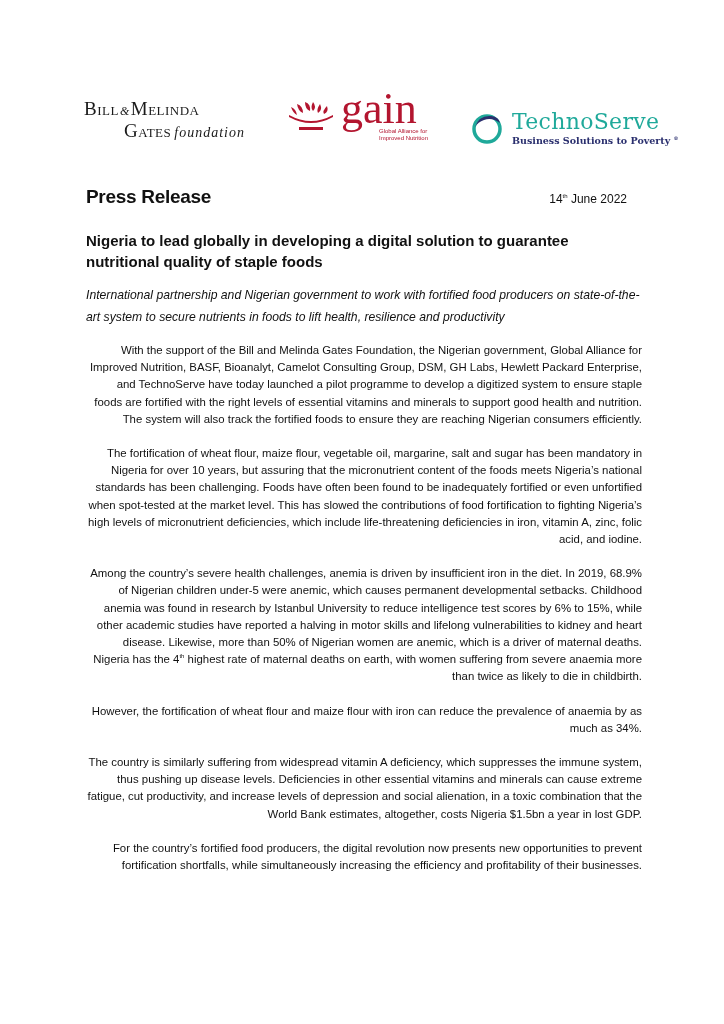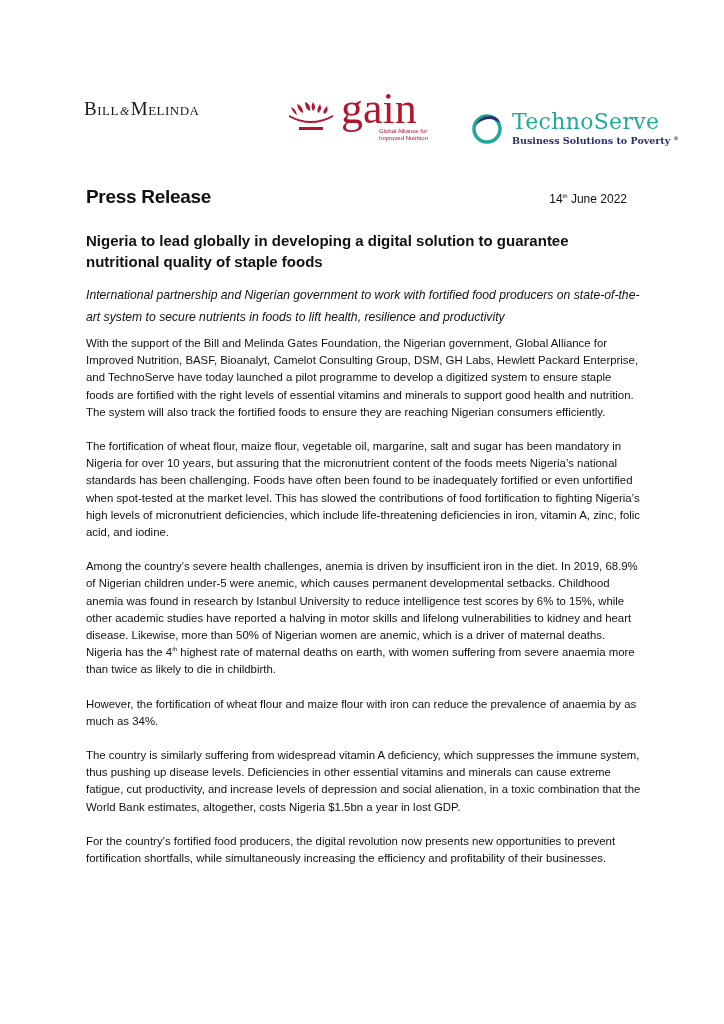--- a/index.html
+++ b/index.html
@@ -24,33 +24,36 @@
   .ts .word { position: absolute; left: 42px; top: 0px; font-family: "DejaVu Serif", serif; font-size: 22px; color: #1fa99a; line-height: 26px; letter-spacing: 0.3px; }
   .ts .tag { position: absolute; left: 42px; top: 26px; font-family: "DejaVu Serif", serif; font-size: 9.5px; font-weight: bold; color: #2a2f6e; white-space: nowrap; }
   .ts .tag sup { font-size: 5px; }
 
   
   .pr-title { position: absolute; left: 86px; top: 186px; font-family: "Liberation Sans", sans-serif; font-weight: bold; font-size: 19px; color: #111; letter-spacing: -0.3px; }
   .pr-date { position: absolute; right: 97px; top: 192px; font-size: 12px; color: #111; }
   .pr-date sup { font-size: 6px; }
   .headline { position: absolute; left: 86px; top: 230px; width: 560px; font-weight: bold; font-size: 15px; line-height: 21px; color: #111; }
   .subhead { position: absolute; left: 86px; top: 284px; width: 560px; font-style: italic; font-size: 12.2px; line-height: 22px; color: #111; }
-  .body { position: absolute; left: 86px; top: 335px; width: 556px; font-size: 11.4px; line-height: 17.2px; color: #111; }
+  .body { position: absolute; left: 86px; top: 342px; width: 556px; font-size: 11.4px; line-height: 17.2px; color: #111; text-align: right; }
   .body p { margin: 0 0 17px 0; }
   .body sup { font-size: 6px; line-height: 0; }
 </style>
 </head>
 <body>
 
 <div class="page">
 
   <div class="logos">
     <div class="bmgf">
       <div class="l1">
         <span style="font-variant: small-caps;">Bill</span><span class="amp">&amp;</span><span style="font-variant: small-caps;">Melinda</span>
+      </div>
+      <div class="l2">
+        <span style="font-variant: small-caps;">Gates</span><span class="found">foundation</span>
       </div>
     </div>
 
     <div class="gain">
       <svg class="emblem" viewBox="0 0 48 32">
         <g fill="#b3152f">
           <path d="M4 6 q2 6 6 8 q-1 -6 -6 -8z"></path>
           <path d="M10 3 q1 7 6 9 q0 -7 -6 -9z"></path>
           <path d="M18 1 q0 7 5 9 q1 -7 -5 -9z"></path>
           <path d="M26 1 q-3 6 0 9 q4 -4 0 -9z"></path>

